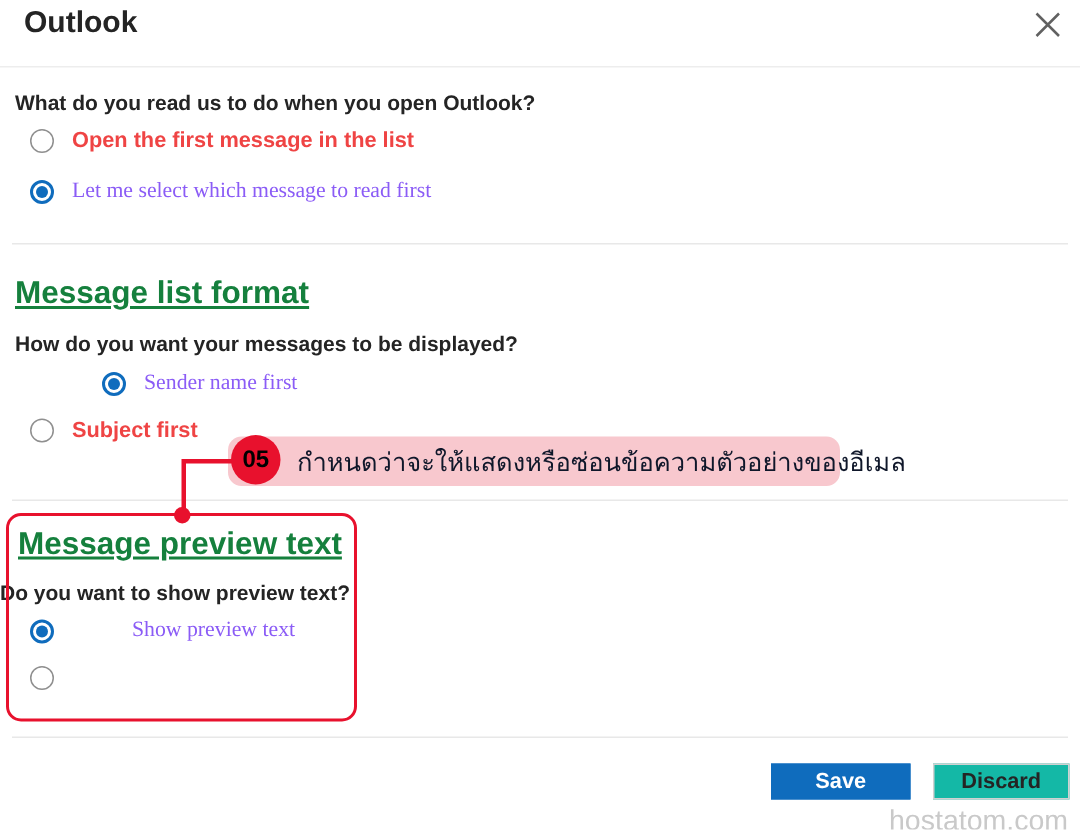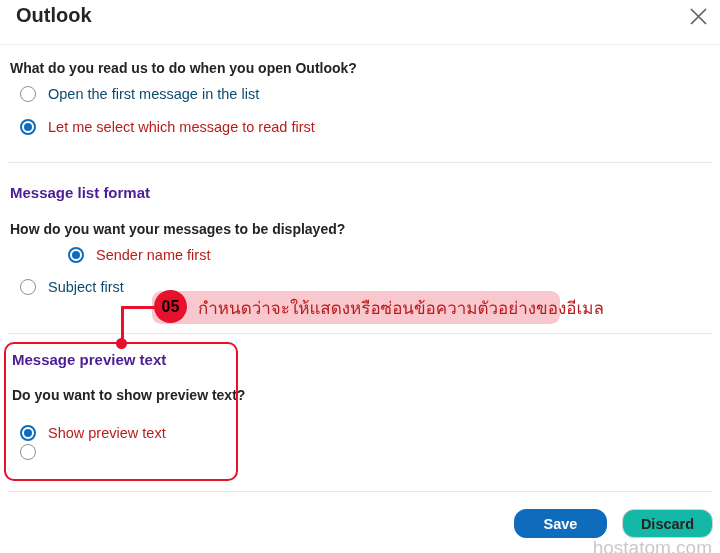--- a/index.html
+++ b/index.html
@@ -13,45 +13,45 @@
   .abs { position:absolute; }
 
   
   .dialog-title { left:16px; top:4px; font-size:20px; font-weight:600; color:#242424; }
   .close-btn { right:8px; top:4px; width:28px; height:28px; display:flex; align-items:center; justify-content:center; cursor:pointer; background:none; border:none; }
   .divider { height:1px; background:#e8e8e8; left:8px; right:8px; }
   .divider.full { left:0; right:0; background:#ededed; }
 
   
   .question { font-size:14px; font-weight:700; color:#242424; }
-  .section-heading { font-size:15px; font-weight:600; color:#4c1d95; }
+  .section-heading { font-size:21px; font-weight:600; color:#15803d;text-decoration:underline; }
 
   
   .option-row { display:flex; align-items:center; left:20px; cursor:pointer; }
   .radio { width:16px; height:16px; border-radius:50%; flex:0 0 16px; background:#fff; position:relative; }
   .radio.unselected { border:1px solid #8f8f8f; }
   .radio.selected { border:2px solid #0f6cbd; }
   .radio.selected::after { content:""; position:absolute; inset:2px; border-radius:50%; background:#0f6cbd; }
   .option-label { margin-left:12px; font-size:14.5px; }
-  .option-label.muted { color:#0c4a6e; }
-  .option-label.dark { color:#b91c1c; }
+  .option-label.muted { color:#ef4444;font-weight:bold; }
+  .option-label.dark { color:#8b5cf6;font-family:Liberation Serif, serif; }
 
   
   .annotation-bubble { left:152px; top:291px; width:408px; height:33px; background:#f8c8ce; border-radius:9px; display:flex; align-items:center; }
-  .annotation-text { margin-left:46px; font-size:17px; color:#b91c1c; white-space:nowrap; }
+  .annotation-text { margin-left:46px; font-size:17px; color:#0f172a; white-space:nowrap; }
   .annotation-badge { left:154px; top:290px; width:33px; height:33px; border-radius:50%; background:#e8112d; color:#000000; font-size:16px; font-weight:700; display:flex; align-items:center; justify-content:center; z-index:4; }
   .conn-h { left:122px; top:306px; width:34px; height:3px; background:#e8112d; z-index:3; }
   .conn-v { left:121px; top:306px; width:3px; height:38px; background:#e8112d; z-index:3; }
   .conn-dot { left:116px; top:338px; width:11px; height:11px; border-radius:50%; background:#e8112d; z-index:4; }
 
   
   .highlight-box { left:4px; top:342px; width:234px; height:139px; border:2.5px solid #e8112d; border-radius:10px; z-index:2; background:transparent; }
 
   
-  .btn { height:29px; border-radius:12px; font-size:14.5px; font-weight:600; display:flex; align-items:center; justify-content:center; cursor:pointer; font-family:inherit; }
+  .btn { height:24px; border-radius:0; font-size:14.5px; font-weight:600; display:flex; align-items:center; justify-content:center; cursor:pointer; font-family:inherit; }
   .btn-save { left:514px; top:509px; width:93px; background:#0f6cbd; border:1px solid #0f6cbd; color:#ffffff; }
   .btn-discard { left:622px; top:509px; width:91px; background:#14b8a6; border:1px solid #d1d1d1; color:#242424; }
 
   .watermark { right:8px; top:537px; font-size:19px; color:#c9c9c9; }
 </style>
 </head>
 <body>
 
 <div class="abs dialog-title">Outlook</div>
 <button class="abs close-btn">
@@ -94,23 +94,23 @@
 <div class="abs annotation-badge">05</div>
 <div class="abs conn-h"></div>
 <div class="abs conn-v"></div>
 <div class="abs conn-dot"></div>
 
 <div class="abs divider" style="top:333px;"></div>
 
 <div class="abs highlight-box"></div>
 
 <div class="abs section-heading" style="left:12px; top:351px;">Message preview text</div>
-<div class="abs question" style="left:12px; top:387px;text-align:right;">Do you want to show preview text?</div>
+<div class="abs question" style="left:0; top:387px;text-align:right;">Do you want to show preview text?</div>
 
-<div class="abs option-row" style="top:425px;">
+<div class="abs option-row" style="top:412px;gap:40px;">
   <span class="radio selected"></span>
   <span class="option-label dark">Show preview text</span>
 </div>
 <div class="abs option-row" style="top:444px;">
   <span class="radio unselected"></span>
 </div>
 
 <div class="abs divider" style="top:491px;"></div>
 
 <button class="abs btn btn-save">Save</button>

